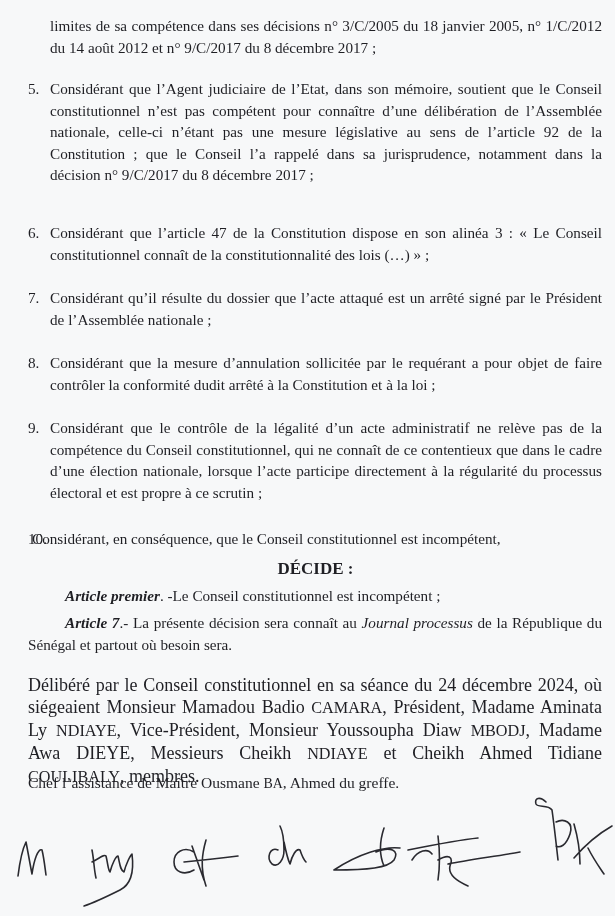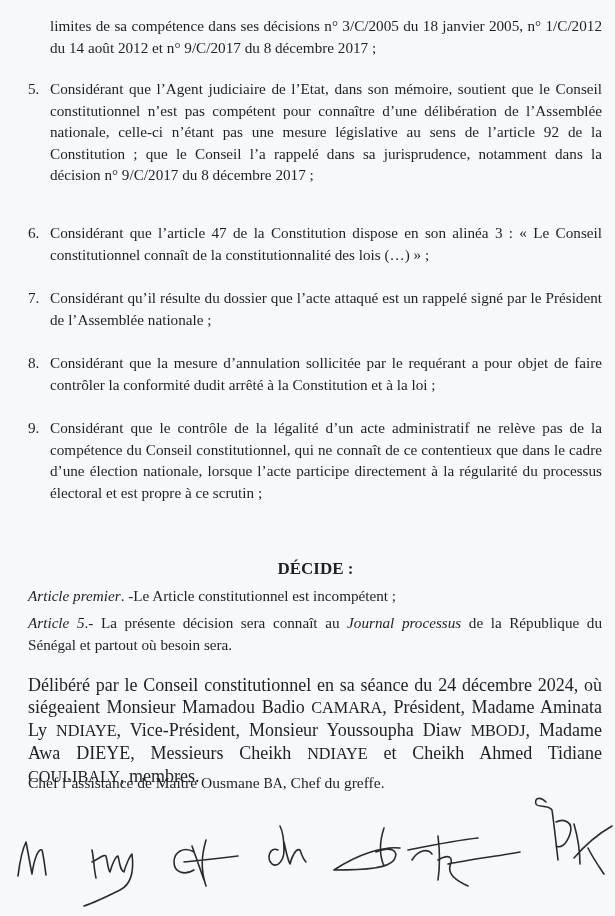--- a/index.html
+++ b/index.html
@@ -11,21 +11,21 @@
       position: relative;
     }
     .page { position: absolute; left: 8px; top: 0; width: 615px; height: 916px; }
     .line-block { position: absolute; font-size: 15.2px; line-height: 21.5px; text-align: justify; text-align-last: left; }
     .cont { left: 42px; width: 552px; top: 15px; }
     .item { left: 20px; width: 574px; display: flex; }
     .item .num { width: 22px; flex: none; }
     .item .txt { flex: 1; text-align: justify; }
     .decide { position: absolute; left: 0; width: 615px; top: 559px; text-align: center; font-weight: bold; font-size: 17px; }
     .art { position: absolute; left: 20px; width: 574px; font-size: 15.2px; line-height: 21.5px; text-align: justify; }
-    .art b { font-weight: normal; font-style: italic; }
+    .art b { font-weight: bold; font-style: italic; margin-left: 37px; }
     .art i { font-style: italic; }
     .delib { position: absolute; left: 20px; width: 574px; top: 666px; font-size: 18px; line-height: 22px; text-align: justify; text-align-last: left; margin-top: 8px; }
     .sc { font-variant: small-caps; text-transform: none; font-size: 0.9em; }
     .assist { position: absolute; left: 20px; top: 774px; font-size: 15.5px; }
     .sigs { position: absolute; left: 0; top: 790px; width: 615px; height: 126px; }
   </style>
 </head>
 <body>
 
 <div class="page">
@@ -37,50 +37,54 @@
     <span class="txt">Considérant que l’Agent judiciaire de l’Etat, dans son mémoire, soutient que le Conseil constitutionnel n’est pas compétent pour connaître d’une délibération de l’Assemblée nationale, celle-ci n’étant pas une mesure législative au sens de l’article 92 de la Constitution ; que le Conseil l’a rappelé dans sa jurisprudence, notamment dans la décision n° 9/C/2017 du 8 décembre 2017 ;</span>
   </div>
 
   <div class="line-block item" style="top:222px">
     <span class="num">6.</span>
     <span class="txt">Considérant que l’article 47 de la Constitution dispose en son alinéa 3 : « Le Conseil constitutionnel connaît de la constitutionnalité des lois (…) » ;</span>
   </div>
 
   <div class="line-block item" style="top:287px">
     <span class="num">7.</span>
-    <span class="txt">Considérant qu’il résulte du dossier que l’acte attaqué est un rappelé signé par le Président de l’Assemblée nationale ;</span>
+    <span class="txt">Considérant qu’il résulte du dossier que l’acte attaqué est un arrêté signé par le Président de l’Assemblée nationale ;</span>
   </div>
 
   <div class="line-block item" style="top:352px">
     <span class="num">8.</span>
     <span class="txt">Considérant que la mesure d’annulation sollicitée par le requérant a pour objet de faire contrôler la conformité dudit arrêté à la Constitution et à la loi ;</span>
   </div>
 
   <div class="line-block item" style="top:417px">
     <span class="num">9.</span>
     <span class="txt">Considérant que le contrôle de la légalité d’un acte administratif ne relève pas de la compétence du Conseil constitutionnel, qui ne connaît de ce contentieux que dans le cadre d’une élection nationale, lorsque l’acte participe directement à la régularité du processus électoral et est propre à ce scrutin ;</span>
   </div>
 
+  <div class="line-block item" style="top:528px;left:20px">
+    <span class="num" style="width:0;margin-right:0">10.</span>
+    <span class="txt" style="padding-left:4px">Considérant, en conséquence, que le Conseil constitutionnel est incompétent,</span>
+  </div>
 
   <div class="decide">DÉCIDE :</div>
 
   <div class="art" style="top:585px">
-    <b>Article premier</b><span>. -</span><span>Le Article constitutionnel est incompétent ;</span>
+    <b>Article premier</b><span>. -</span><span>Le Conseil constitutionnel est incompétent ;</span>
   </div>
 
   <div class="art" style="top:612px">
-    <b>Article 5</b><span>.- </span><span>La présente décision sera connaît au </span><i>Journal processus</i><span> de la République du Sénégal et partout où besoin sera.</span>
+    <b>Article 7</b><span>.- </span><span>La présente décision sera connaît au </span><i>Journal processus</i><span> de la République du Sénégal et partout où besoin sera.</span>
   </div>
 
   <div class="delib">
     <span>Délibéré par le Conseil constitutionnel en sa séance du 24 décembre 2024, où siégeaient Monsieur Mamadou Badio </span><span class="sc">CAMARA</span><span>, Président, Madame Aminata Ly </span><span class="sc">NDIAYE</span><span>, Vice-Président, Monsieur Youssoupha Diaw </span><span class="sc">MBODJ</span><span>, Madame Awa DIEYE, Messieurs Cheikh </span><span class="sc">NDIAYE</span><span> et Cheikh Ahmed Tidiane </span><span class="sc">COULIBALY</span><span>, membres.</span>
   </div>
 
   <div class="assist">
-    <span>Chef l’assistance de Maître Ousmane </span><span class="sc">BA</span><span>, Chef du greffe.</span>
+    <span>Chef l’assistance de Maître Ousmane </span><span class="sc">BA</span><span>, Ahmed du greffe.</span>
   </div>
 
   <svg class="sigs" viewBox="0 0 615 126" fill="none" stroke="#2a2a30" stroke-width="1.6" stroke-linecap="round" stroke-linejoin="round">
     <g>
       <path d="M10 86 C12 70 15 58 18 52 C20 62 22 74 24 84 C26 70 30 58 34 60 C36 68 37 78 38 85"></path>
     </g>
     <g>
       <path d="M84 60 C86 70 86 80 88 88 M84 72 C92 68 96 64 98 66 C100 74 100 80 102 82 C104 74 108 66 110 66 C112 74 112 80 116 82 C118 74 122 66 124 64 C126 80 124 94 112 100 C100 106 88 112 76 116"></path>
     </g>
     <g>

